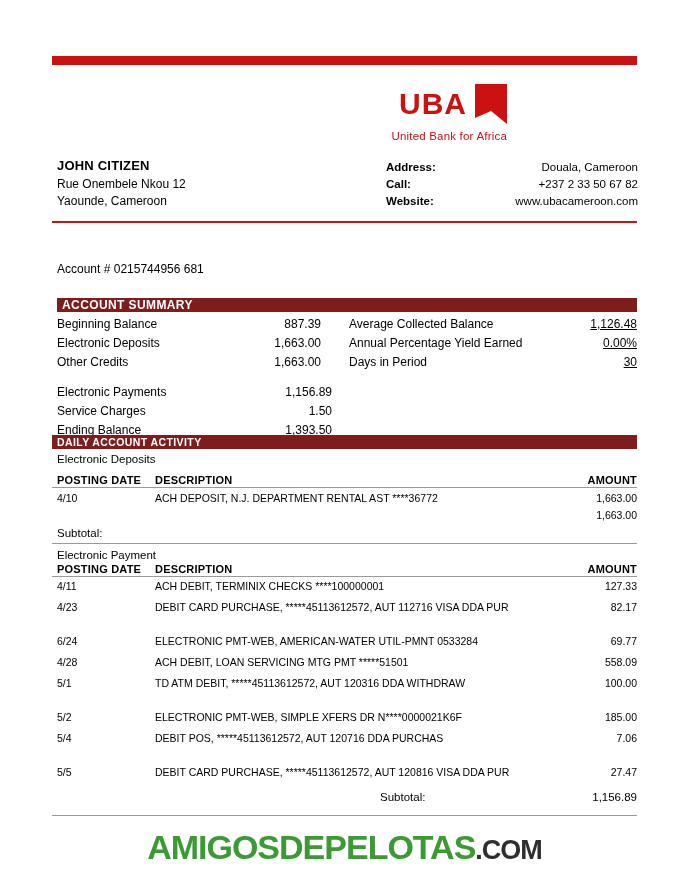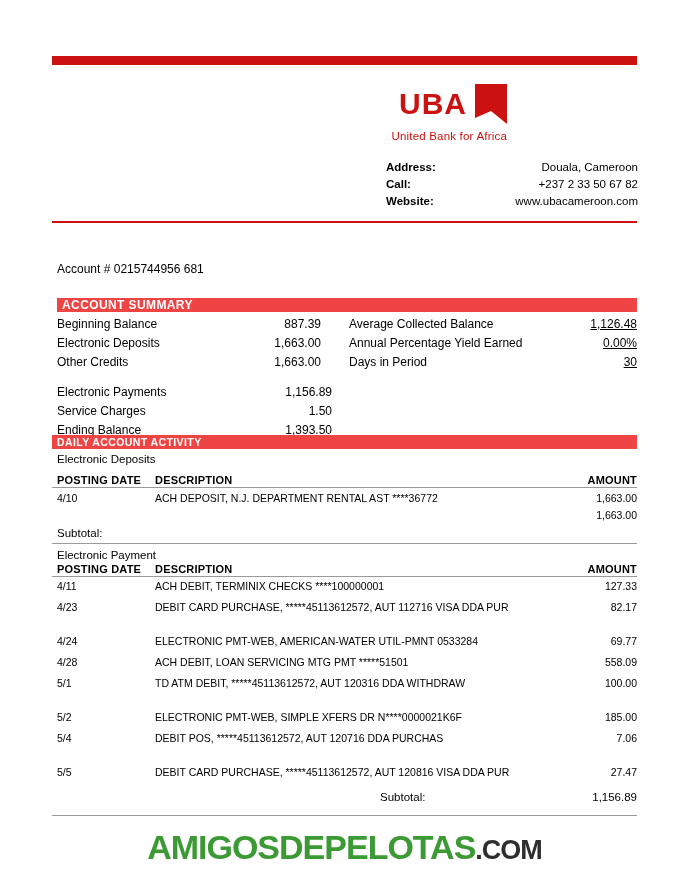--- a/index.html
+++ b/index.html
@@ -117,21 +117,21 @@
     position: absolute;
     left: 57px;
     top: 262px;
     font-size: 12px;
   }
   .band {
     position: absolute;
     left: 52px;
     width: 585px;
     height: 14px;
-    background: #ef4444;
+    background: #7f1d1d;
     color: #ffffff;
     font-size: 10.5px;
     font-weight: bold;
     letter-spacing: .4px;
     padding-left: 5px;
     box-sizing: border-box;
     line-height: 14px;
   }
   .band.summary { top: 298px; }
   .band.activity { top: 435px; }
@@ -232,20 +232,25 @@
       <span class="logo-text">UBA</span>
       <span class="logo-mark">
         <svg width="34" height="40" viewBox="0 0 34 40">
           <path d="M2 0 L34 0 L34 40 L18 27 L2 34 Z" fill="#cc1111"></path>
         </svg>
       </span>
     </div>
     <div class="logo-sub">United Bank for Africa</div>
   </div>
 
+  <div class="cust">
+    <div class="cust-name">JOHN CITIZEN</div>
+    <div class="cust-line">Rue Onembele Nkou 12</div>
+    <div class="cust-line">Yaounde, Cameroon</div>
+  </div>
 
   <div class="contact">
     <div class="contact-row">
       <span class="contact-label">Address:</span>
       <span class="contact-val">Douala, Cameroon</span>
     </div>
     <div class="contact-row">
       <span class="contact-label">Call:</span>
       <span class="contact-val">+237 2 33 50 67 82</span>
     </div>
@@ -335,21 +340,21 @@
       <span class="t-date">4/11</span>
       <span class="t-desc">ACH DEBIT, TERMINIX CHECKS ****100000001</span>
       <span class="t-amt">127.33</span>
     </div>
     <div class="txn-row tall">
       <span class="t-date">4/23</span>
       <span class="t-desc">DEBIT CARD PURCHASE, *****45113612572, AUT 112716 VISA DDA PUR</span>
       <span class="t-amt">82.17</span>
     </div>
     <div class="txn-row">
-      <span class="t-date">4/24</span>
+      <span class="t-date">6/24</span>
       <span class="t-desc">ELECTRONIC PMT-WEB, AMERICAN-WATER UTIL-PMNT 0533284</span>
       <span class="t-amt">69.77</span>
     </div>
     <div class="txn-row">
       <span class="t-date">4/28</span>
       <span class="t-desc">ACH DEBIT, LOAN SERVICING MTG PMT *****51501</span>
       <span class="t-amt">558.09</span>
     </div>
     <div class="txn-row tall">
       <span class="t-date">5/1</span>

